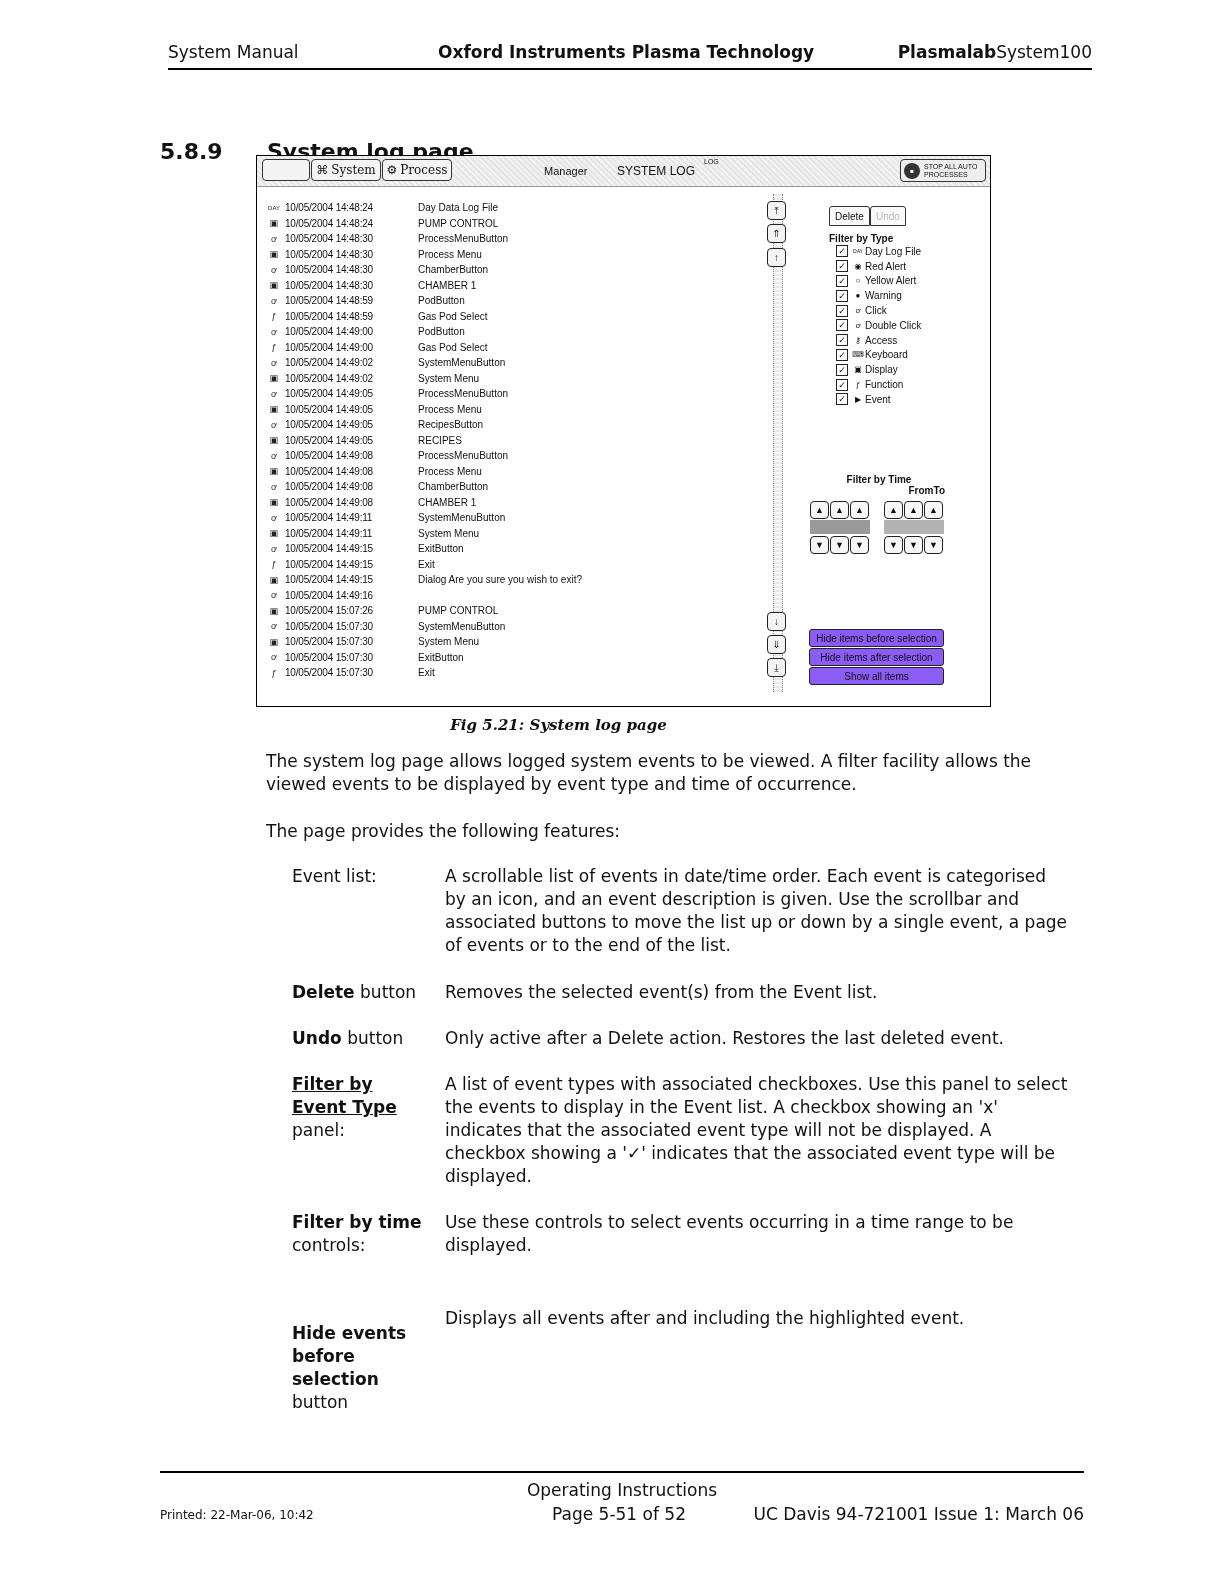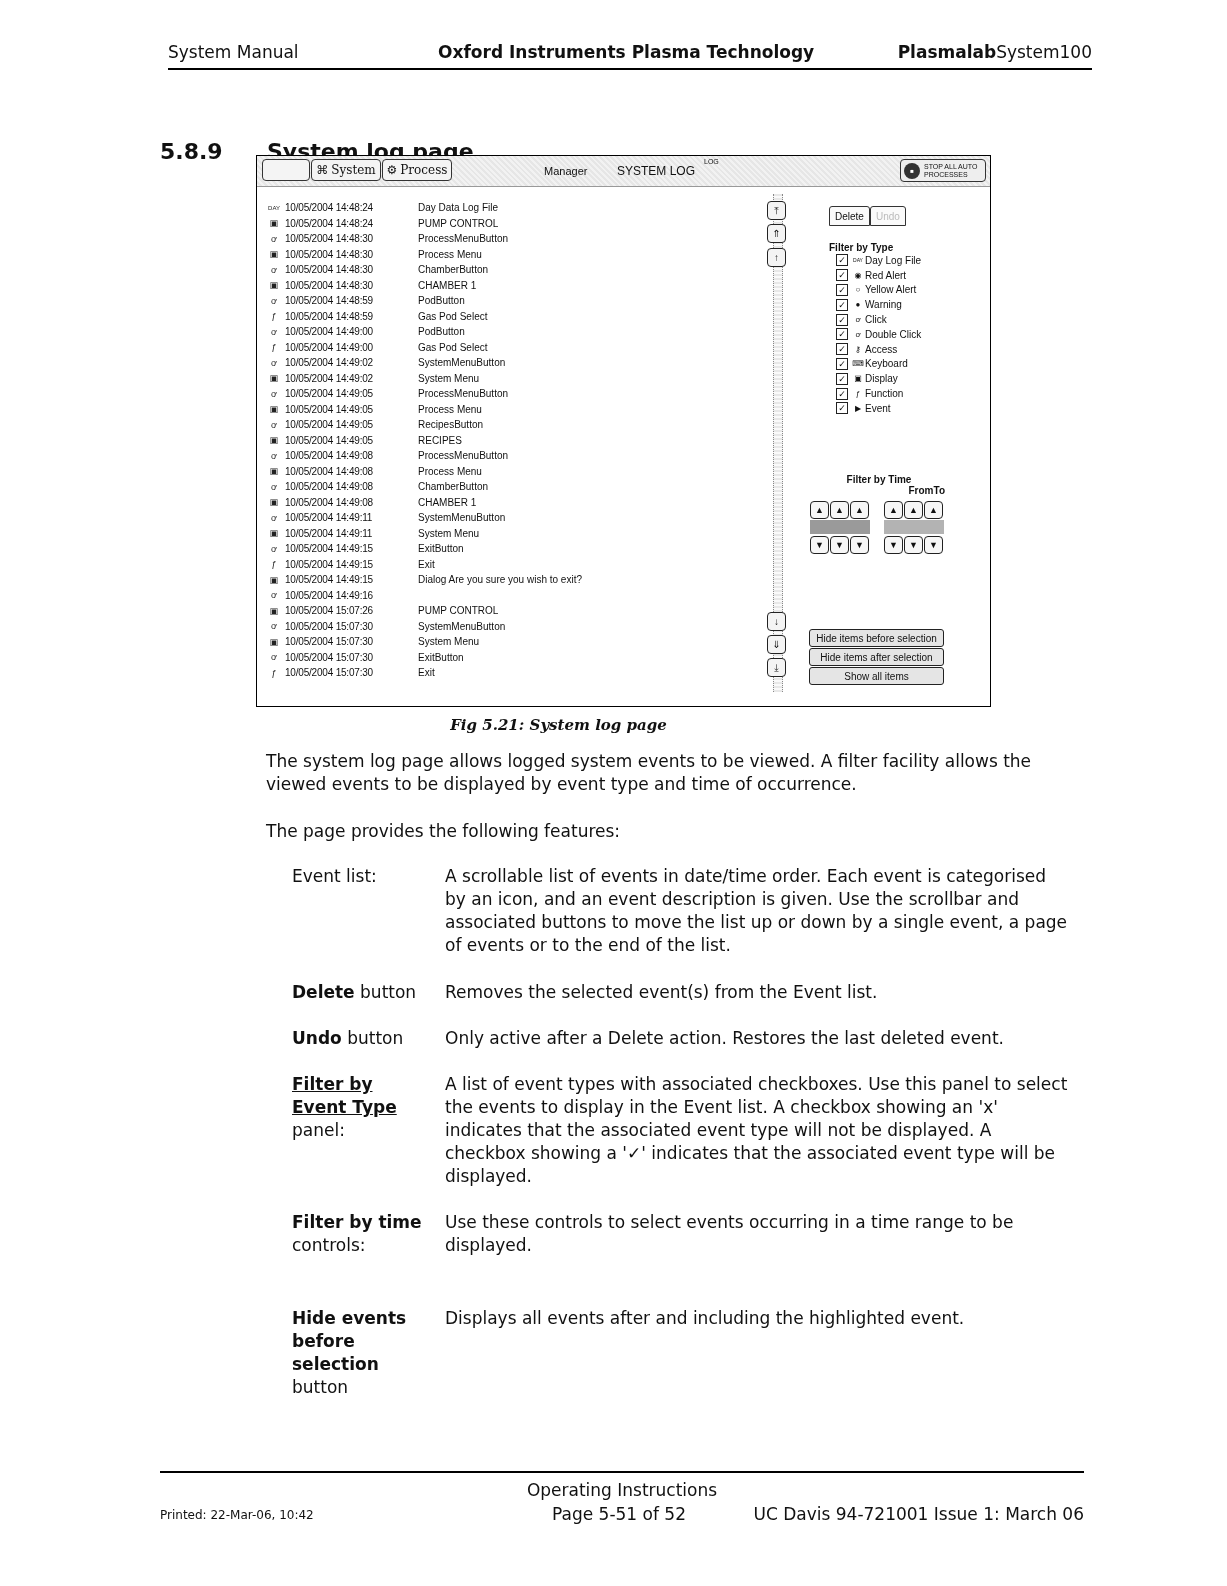--- a/index.html
+++ b/index.html
@@ -34,33 +34,33 @@
     .log-row .ts { width: 133px; letter-spacing: -0.2px; }
     .log-row .desc { }
 
     .scrollbar { position: absolute; left: 516px; top: 38px; width: 8px; height: 498px; border-left: 1px dotted #888; border-right: 1px dotted #888; background: repeating-linear-gradient(0deg, #e8e8e8 0 2px, #fafafa 2px 4px); }
     .scroll-btn { position: absolute; left: 510px; width: 19px; height: 19px; border: 1.5px solid #222; border-radius: 4px; background: #f4f4f4; font-size: 10px; display: flex; align-items: center; justify-content: center; box-sizing: border-box; }
 
     .filter-panel { position: absolute; left: 572px; top: 50px; }
     .edit-btns { display: flex; }
     .edit-btns .btn { height: 18px; padding: 0 5px; border: 1px solid #333; border-radius: 3px 3px 0 0; background: #fafafa; font-size: 10px; display: flex; align-items: center; }
     .edit-btns .btn.disabled { color: #bbb; }
-    .filter-title { font-size: 10px; font-weight: bold; margin-top: 16px; }
+    .filter-title { font-size: 10px; font-weight: bold; margin-top: 7px; }
     .type-item { display: flex; align-items: center; height: 14.8px; font-size: 10px; margin-left: 7px; }
     .cb { width: 10px; height: 10px; border: 1px solid #222; margin-right: 3px; font-size: 9px; line-height: 10px; text-align: center; }
     .type-icon { width: 14px; font-size: 8px; text-align: center; }
 
     .time-panel { position: absolute; left: 552px; top: 318px; width: 140px; }
     .time-title { text-align: center; font-size: 10px; font-weight: bold; }
     .time-labels { display: flex; justify-content: flex-end; font-size: 10px; font-weight: bold; width: 132px; margin-left: 4px; }
     .time-group { position: absolute; display: flex; gap: 1px; }
     .tbtn { width: 19px; height: 18px; border: 1.5px solid #222; border-radius: 4px; background: #f7f7f7; font-size: 9px; display: flex; align-items: center; justify-content: center; box-sizing: border-box; }
     .date-field { position: absolute; width: 60px; height: 14px; background: #9a9a9a; }
 
-    .action-btn { position: absolute; left: 552px; width: 135px; height: 18px; border: 1px solid #222; border-radius: 3px; background: #e5e5e5; font-size: 10px; display: flex; align-items: center; justify-content: center; box-sizing: border-box; }
+    .action-btn { position: absolute; left: 552px; width: 135px; height: 18px; border: 1px solid #222; border-radius: 3px; background: #8b5cf6; font-size: 10px; display: flex; align-items: center; justify-content: center; box-sizing: border-box; }
 
     .caption { position: absolute; left: 0; width: 1117px; top: 716px; text-align: center; font-family: "DejaVu Serif", serif; font-style: italic; font-weight: bold; font-size: 15px; }
 
     .body-text { position: absolute; left: 266px; width: 790px; font-size: 17px; line-height: 23px; }
     .defs { position: absolute; left: 292px; top: 865px; width: 780px; }
     .def { position: absolute; left: 0; width: 780px; font-size: 17px; line-height: 23px; }
     .def .term { position: absolute; left: 0; width: 150px; }
     .def .term b { font-weight: bold; }
     .def .desc { position: absolute; left: 153px; width: 625px; }
 
@@ -401,21 +401,21 @@
     </div>
     <div class="def" style="top: 208px;">
       <div class="term"><b style="display: inline-block; width: 130px; text-decoration: underline;">Filter by Event Type</b><br><span>panel:</span></div>
       <div class="desc">A list of event types with associated checkboxes. Use this panel to select the events to display in the Event list. A checkbox showing an 'x' indicates that the associated event type will not be displayed. A checkbox showing a '✓' indicates that the associated event type will be displayed.</div>
     </div>
     <div class="def" style="top: 346px;">
       <div class="term"><b>Filter by time</b><br><span>controls:</span></div>
       <div class="desc">Use these controls to select events occurring in a time range to be displayed.</div>
     </div>
     <div class="def" style="top: 442px;">
-      <div class="term"><b style="display: inline-block; width: 130px;">Hide events before selection</b><br><span>button</span></div>
+      <div class="term"><b style="display: inline-block; width: 130px; margin-top: 15px;">Hide events before selection</b><br><span>button</span></div>
       <div class="desc">Displays all events after and including the highlighted event.</div>
     </div>
   </div>
 
 <div class="page-footer">
   <div class="footer-center">Operating Instructions</div>
   <div class="footer-printed">Printed: 22-Mar-06, 10:42</div>
   <div class="footer-page">Page 5-51 of 52</div>
   <div class="footer-doc">UC Davis 94-721001 Issue 1: March 06</div>
 </div>

